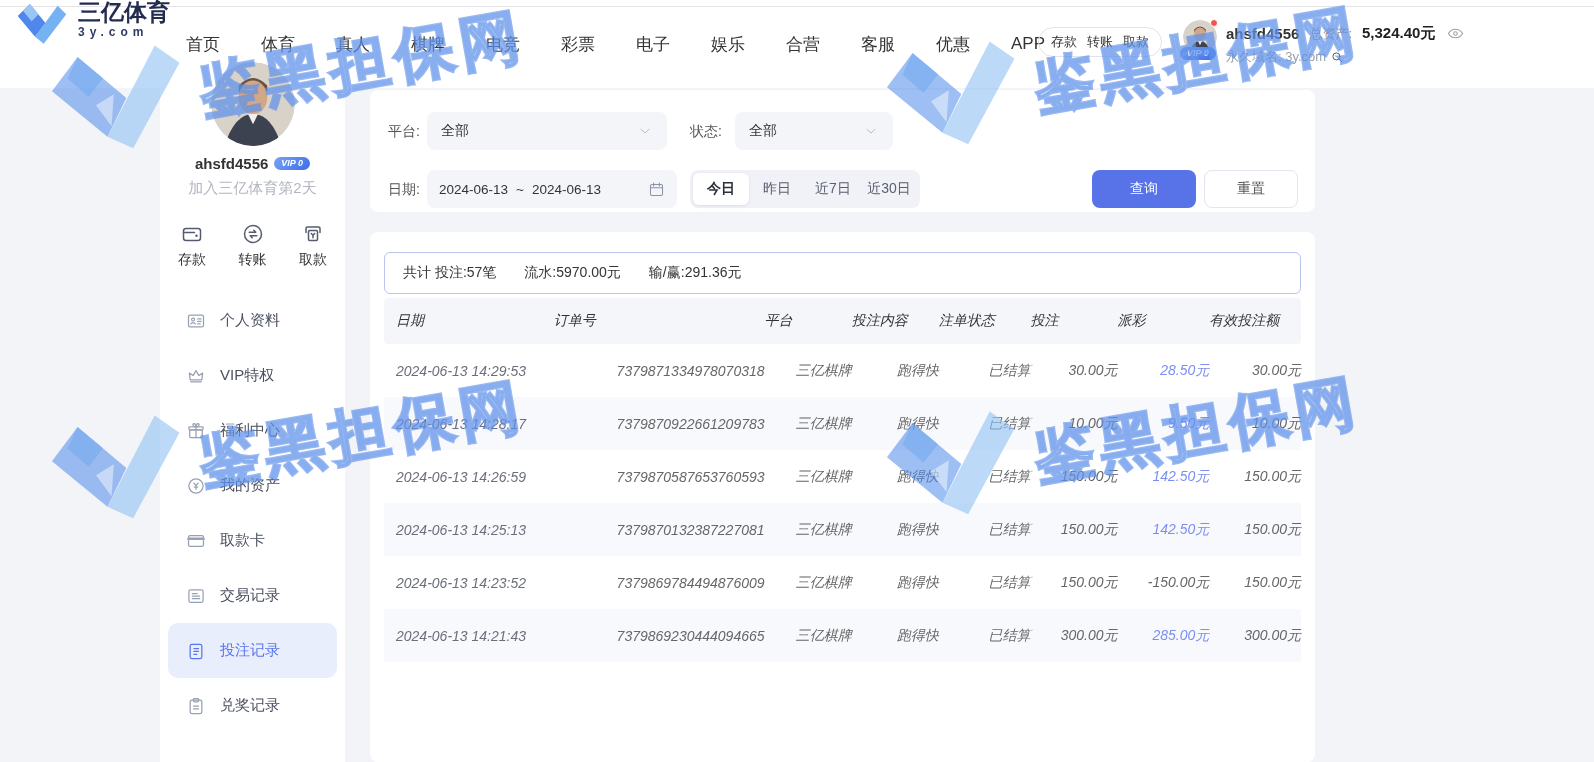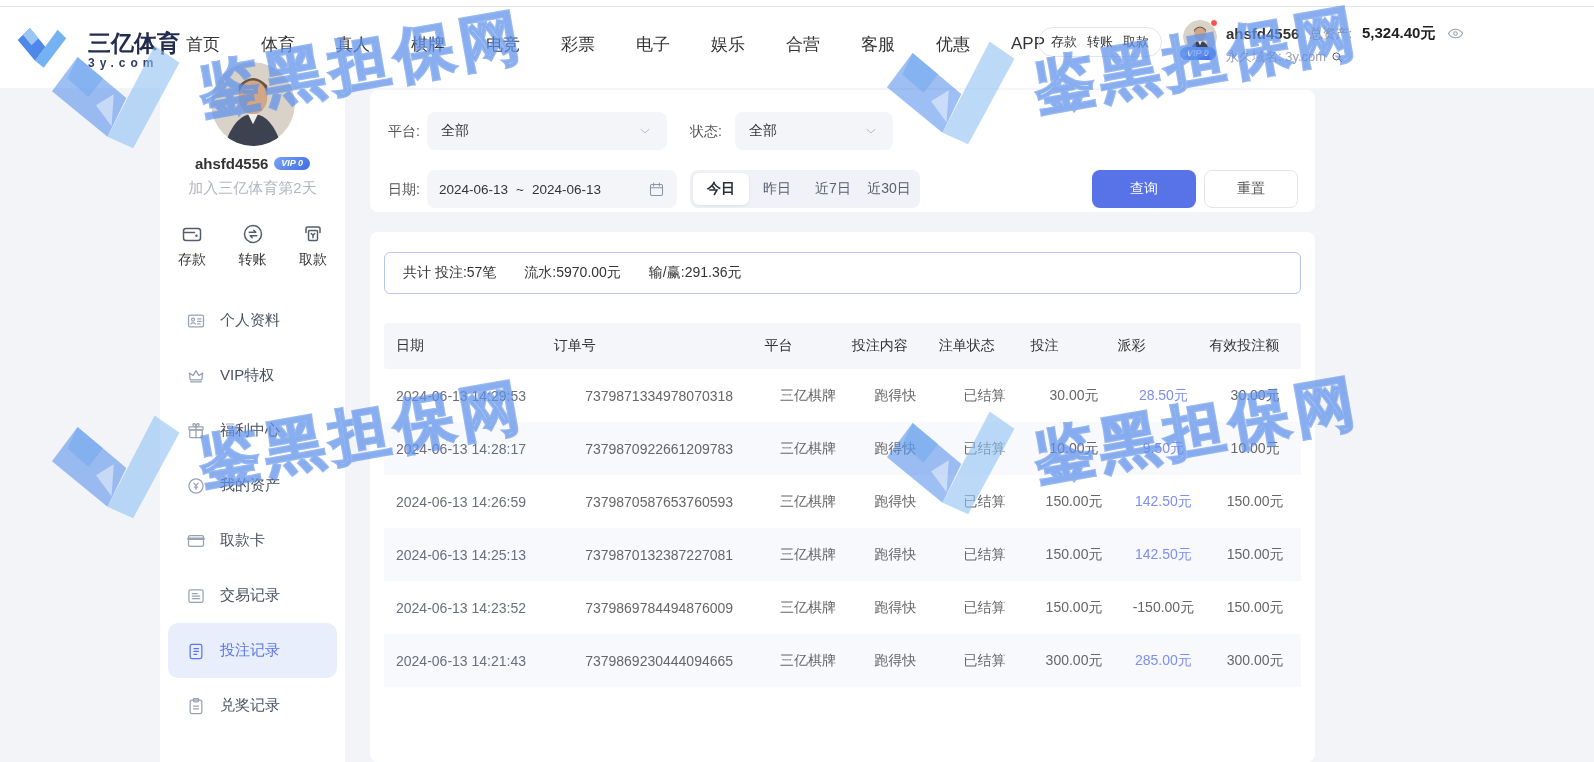--- a/index.html
+++ b/index.html
@@ -2,21 +2,21 @@
 <html><head>
 <meta charset="utf-8">
 <style>
   * { margin:0; padding:0; box-sizing:border-box; }
   body { font-family:"Liberation Sans","DejaVu Sans",sans-serif; background:#e9eaee; }
   .stage { position:relative; width:1594px; height:762px; background:#f3f4f8; overflow:hidden; }
 
   
   .header { position:absolute; top:0; left:0; width:100%; height:88px; background:#fff; z-index:5; }
   .topline { position:absolute; top:6px; left:0; right:0; height:1px; background:#e4e4e8; }
-  .brand { position:absolute; left:16px; top:24px; display:flex; align-items:flex-end; gap:20px; }
+  .brand { position:absolute; left:16px; top:0; display:flex; align-items:flex-start; gap:10px; }
   .brand svg { width:52px; height:46px; }
   .brand-name { font-size:23px; font-weight:800; color:#232c4e; line-height:1.1; }
   .brand-domain { font-size:12px; letter-spacing:5px; color:#2e3c66; font-weight:600; }
   .nav { position:absolute; left:186px; top:0; height:88px; display:flex; align-items:center; gap:41px; }
   .nav-item { font-size:17px; color:#333; cursor:pointer; white-space:nowrap; }
   .quick-pill { position:absolute; left:1038px; top:27px; width:124px; height:30px; border:1px solid #dfe3f2; border-radius:16px; display:flex; align-items:center; justify-content:center; gap:10px; font-size:13px; color:#333; }
   .quick-pill span { cursor:pointer; }
   .avatar-sm { position:absolute; left:1183px; top:20px; width:34px; height:34px; border-radius:50%; overflow:hidden; }
   .avatar-dot { position:absolute; left:1210px; top:19px; width:8px; height:8px; border-radius:50%; background:#f2544c; border:1.5px solid #fff; }
   .vip-badge { display:inline-block; background:linear-gradient(135deg,#7aa4f5,#3d6ce8); color:#fff; font-size:9px; font-weight:700; font-style:italic; border-radius:8px; padding:2px 7px; line-height:1; }
@@ -58,25 +58,25 @@
   .ranges { position:absolute; left:320px; top:80px; height:38px; background:#f1f2f7; border-radius:8px; display:flex; align-items:center; padding:3px; }
   .range-btn { width:56px; height:32px; border-radius:6px; display:flex; align-items:center; justify-content:center; font-size:14px; color:#5a6070; cursor:pointer; }
   .range-btn.active { background:#fff; color:#2b2f3a; box-shadow:0 1px 3px rgba(60,70,120,.12);font-weight:bold; }
   .btn { position:absolute; top:80px; height:38px; border-radius:8px; display:flex; align-items:center; justify-content:center; font-size:14px; cursor:pointer; }
   .btn-query { left:722px; width:104px; background:#5873e8; color:#fff; border:none; }
   .btn-reset { left:834px; width:94px; background:#fff; color:#555; border:1px solid #e2e5f0; }
 
   
   .records-card { position:absolute; left:370px; top:232px; width:945px; height:530px; background:#fff; border-radius:8px; }
   .summary { position:absolute; left:14px; top:20px; width:917px; height:42px; border:1px solid #b9c4f1; border-radius:6px; display:flex; align-items:center; gap:28px; padding-left:18px; font-size:14px; color:#333; }
-  .rtable { position:absolute; left:14px; top:91px; width:917px; border-collapse:collapse; table-layout:fixed; }
+  .rtable { position:absolute; left:14px; top:66px; width:917px; border-collapse:collapse; table-layout:fixed;font-style:italic; }
   .rtable thead th { height:46px; background:#f5f6fa; font-size:14px; font-weight:500; color:#333; text-align:left; }
   .rtable thead th:first-child { text-align:left; padding-left:12px; border-radius:4px 0 0 4px; }
   .rtable thead th:last-child { border-radius:0 4px 4px 0; }
-  .rtable tbody td { height:53px; font-size:14px; color:#666; text-align:center; }
+  .rtable tbody td { height:53px; font-size:14px; color:#666; text-align:right; }
   .rtable tbody td:first-child { text-align:left; padding-left:12px; color:#6b6f7b; }
   .rtable tbody tr:nth-child(even) { background:#f8f9fd; }
   .rtable .pos { color:#7c8ef2; }
 
   
   .wm { position:absolute; display:flex; align-items:flex-end; gap:12px; transform:rotate(-10deg); transform-origin:left bottom; pointer-events:none; z-index:40; }
   .wm svg { width:138px; height:112px; }
   .wm-text { font-size:60px; font-weight:800; letter-spacing:6px; line-height:1; padding-bottom:16px; color:rgba(130,175,242,.34); -webkit-text-stroke:2.5px rgba(88,140,232,.62); white-space:nowrap; }
 </style>
 </head>

